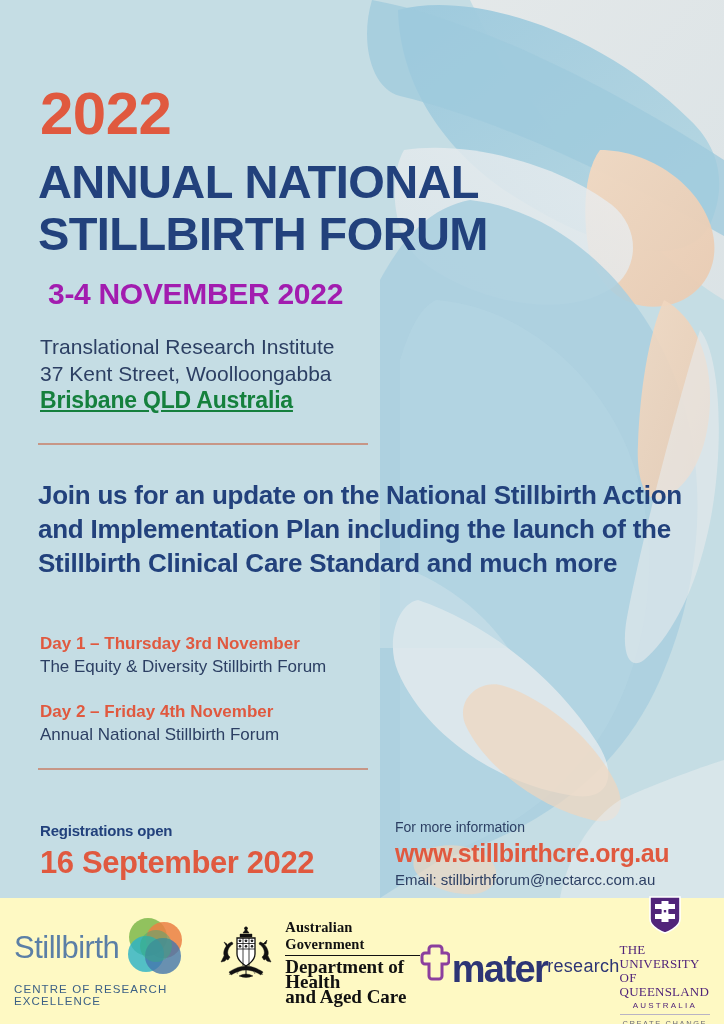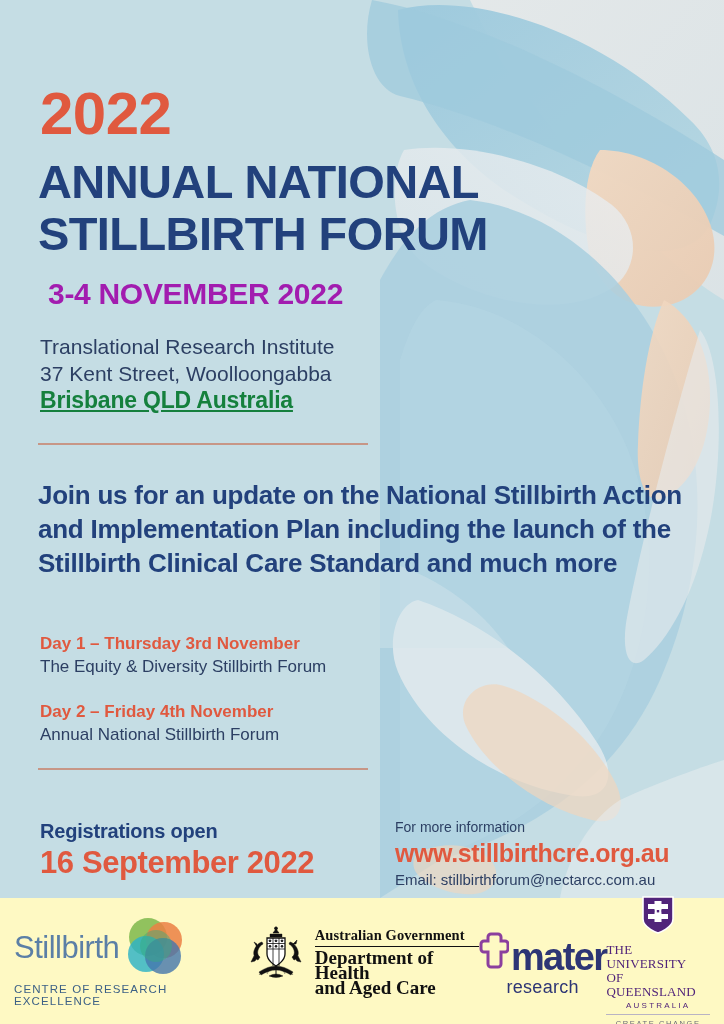--- a/index.html
+++ b/index.html
@@ -95,21 +95,21 @@
   .day-sub {
     font-size: 17px; line-height: 23px;
     font-weight: 400;
     color: #2c3f63;
   }
 
   .reg {
     position:absolute; left:40px; top:806px;
   }
   .reg-label {
-    font-size: 20px; line-height: 26px;
+    font-size: 15px; line-height: 26px;
     font-weight: 700;
     color: #22417c;
     letter-spacing: -0.2px;
   }
   .reg-date {
     font-size: 31px; line-height: 38px;
     font-weight: 800;
     color: #e0593f;
     letter-spacing: -0.4px;
   }
@@ -171,21 +171,21 @@
     border-bottom: 1.5px solid #111;
     letter-spacing: 0.1px;
     font-family: Liberation Serif, serif;
   }
   .ausgov-bot {
     font-size: 19px; font-weight: 700; color:#111;
     margin-top: 3px; line-height: 15px;
   }
 
   
-  .mater { flex-direction: column; align-items: center; margin-top: 8px; }
+  .mater { flex-direction: row; align-items: center; margin-top: 8px; }
   .mater-row { display:flex; align-items:flex-end; }
   .mater-word {
     font-size: 38px; font-weight: 800; color:#2d3575;
     letter-spacing: -1.6px; line-height: 34px;
   }
   .mater-sub {
     font-size: 18px; color:#2d3575; font-weight:400;
     letter-spacing: 0.3px; margin-top: 3px;
   }
 

